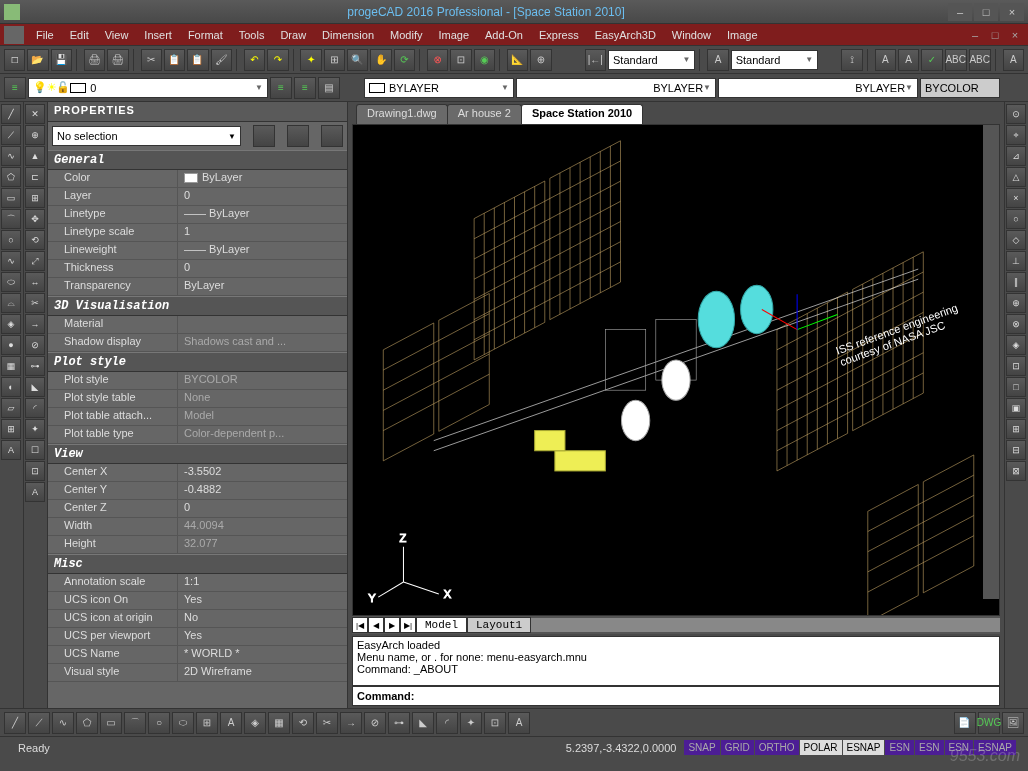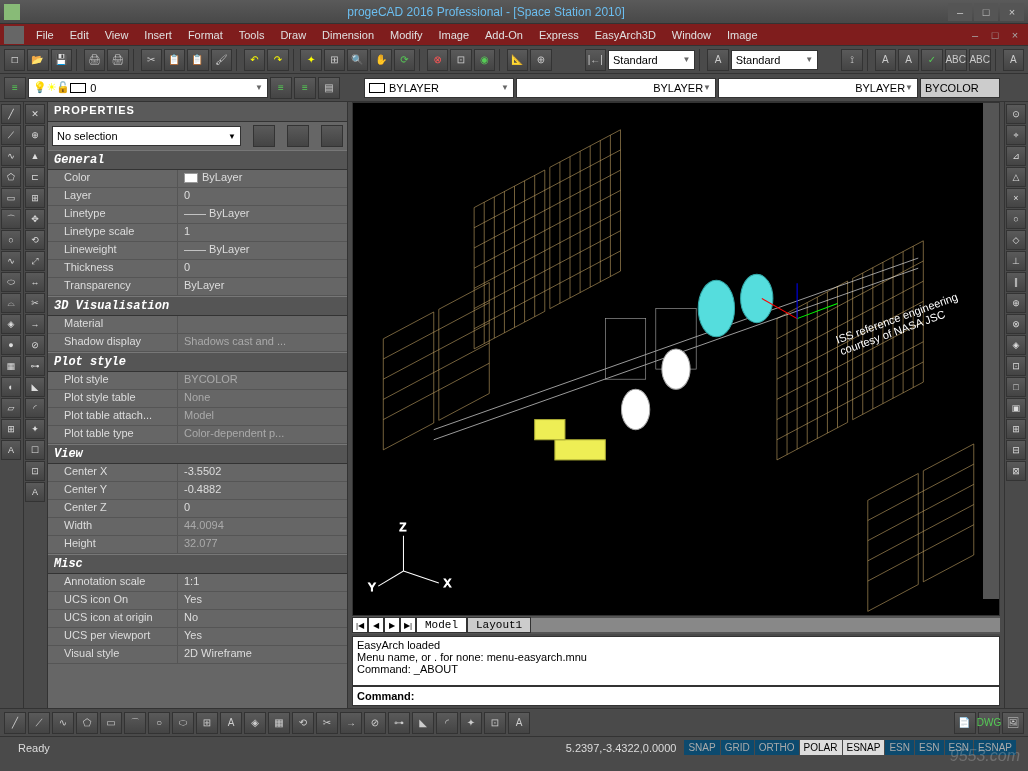--- a/index.html
+++ b/index.html
@@ -59,21 +59,21 @@
 .hscroll-row .ltab.inactive { background:#ccc; }
 .hscroll-row .spacer { flex:1; background:#888; height:14px; }
 .cmdhist { height:50px; background:#fff; color:#000; margin:2px 4px 0 4px; border:1px solid #333; padding:2px 4px; font-family:"Courier New",monospace; font-size:11px; overflow:hidden; }
 .cmdline { height:20px; background:#fff; color:#000; margin:0 4px 2px 4px; border:1px solid #333; padding:1px 4px; font-family:"Courier New",monospace; font-size:12px; font-weight:bold; display:flex; align-items:center; }
 .rtool { width:24px; background:#4a4a4a; display:flex; flex-direction:column; gap:1px; padding:2px 1px; border-left:1px solid #333; }
 .rtool .vb { width:20px; height:20px; background:linear-gradient(#5a5a5a,#444); border:1px solid #333; cursor:pointer; display:flex; align-items:center; justify-content:center; font-size:9px; color:#ddd; }
 .btoolbar { height:28px; background:#4a4a4a; display:flex; align-items:center; padding:2px 4px; border-top:1px solid #333; gap:2px; }
 .statusbar { height:22px; background:#4a4a4a; display:flex; align-items:center; padding:0 12px; border-top:1px solid #333; gap:2px; }
 .statusbar .sl { color:#ddd; padding:0 6px; }
 .statusbar .coords { color:#ddd; padding:0 6px; margin-left:auto; }
-.statusbar .stg { padding:2px 4px; background:#0c4a6e; color:#aaa; cursor:pointer; font-size:10px; }
+.statusbar .stg { padding:2px 4px; background:#4c1d95; color:#aaa; cursor:pointer; font-size:10px; }
 .statusbar .stg.on { background:#ddd; color:#000; }
 .watermark { position:absolute; bottom:6px; right:8px; color:rgba(200,200,200,.3); font-size:16px; font-style:italic; pointer-events:none; }
 </style>
 </head>
 <body>
 
 <div class="titlebar">
   <div class="icon"></div>
   <div class="title">progeCAD 2016 Professional - [Space Station 2010]</div>
   <div class="winbtn">–</div>
@@ -332,27 +332,36 @@
         </div>
         <div class="prow">
           <div class="pk">UCS icon at origin</div>
           <div class="pv">No</div>
         </div>
         <div class="prow">
           <div class="pk">UCS per viewport</div>
           <div class="pv">Yes</div>
         </div>
         <div class="prow">
+          <div class="pk">UCS Name</div>
+          <div class="pv">* WORLD *</div>
+        </div>
+        <div class="prow">
           <div class="pk">Visual style</div>
           <div class="pv">2D Wireframe</div>
         </div>
       </div>
   </div>
 
   <div class="canvas-area">
+    <div class="tabs">
+      <div class="tab">Drawing1.dwg</div>
+      <div class="tab">Ar house 2</div>
+      <div class="tab active">Space Station 2010</div>
+    </div>
     <div class="viewport">
       <svg viewBox="0 0 640 480">
 
         <g stroke="#caa868" stroke-width="0.5" fill="none">
 
           <g transform="translate(120,90) skewY(-28)">
             <rect x="0" y="0" width="70" height="140"></rect>
               <rect x="75" y="0" width="70" height="140"></rect>
             <line x1="0" y1="20" x2="145" y2="20"></line>
               <line x1="0" y1="40" x2="145" y2="40"></line>

